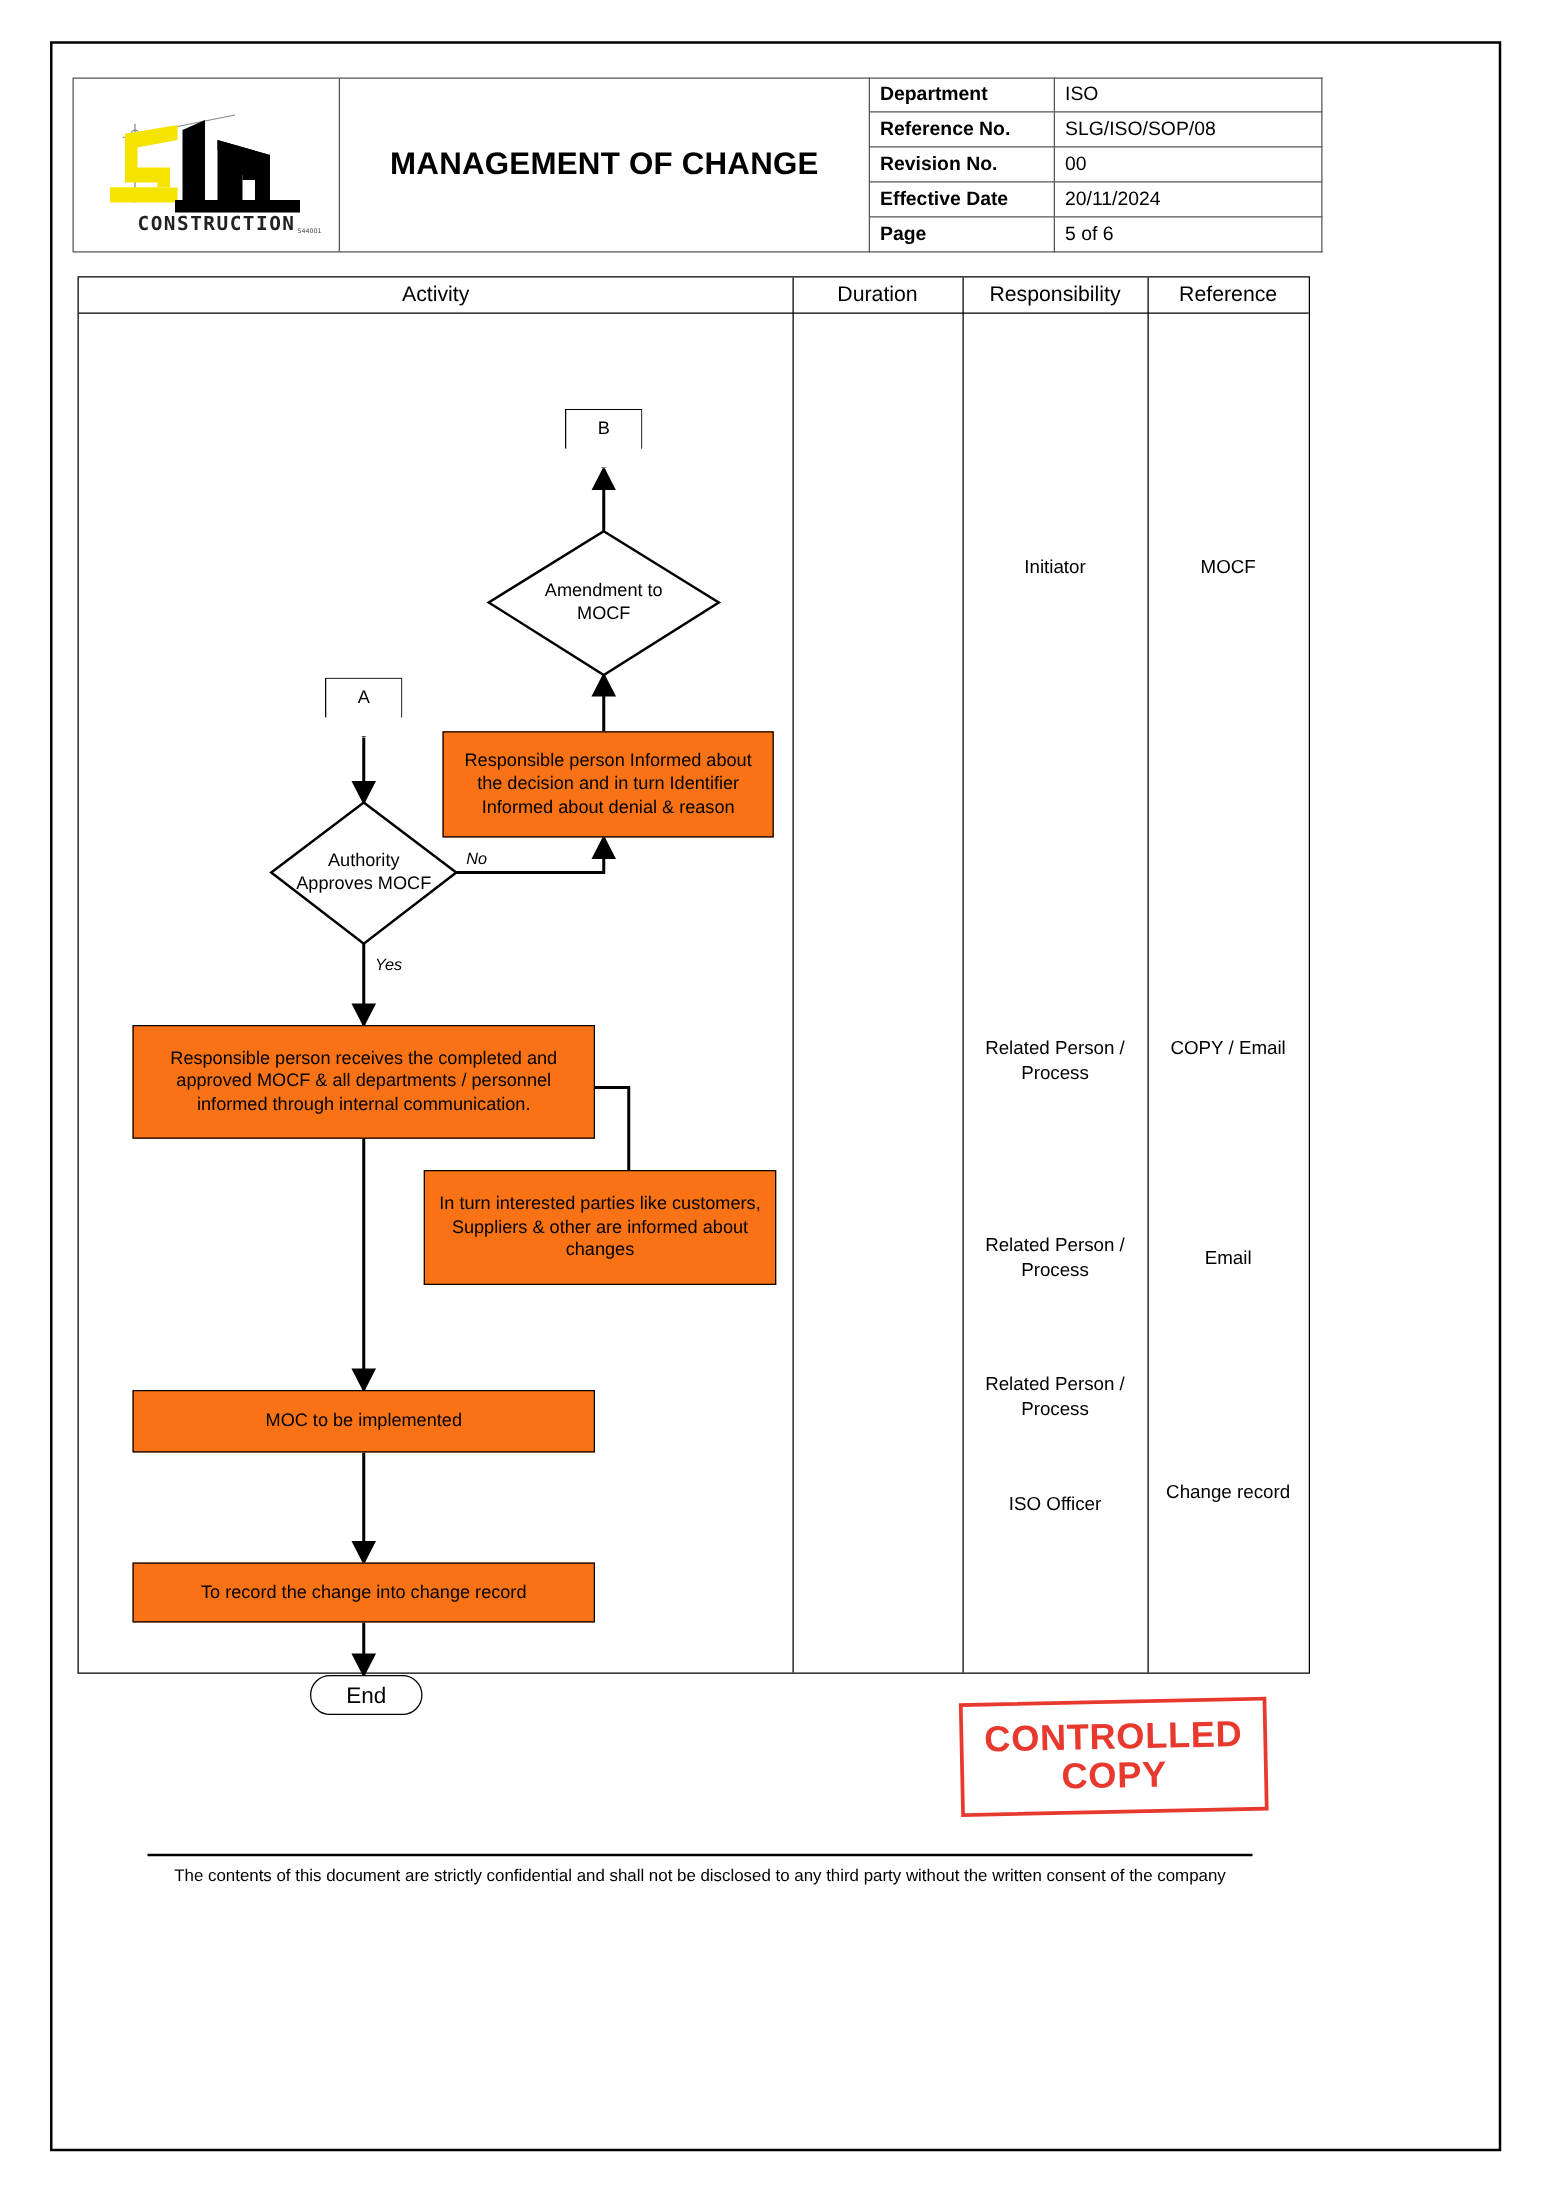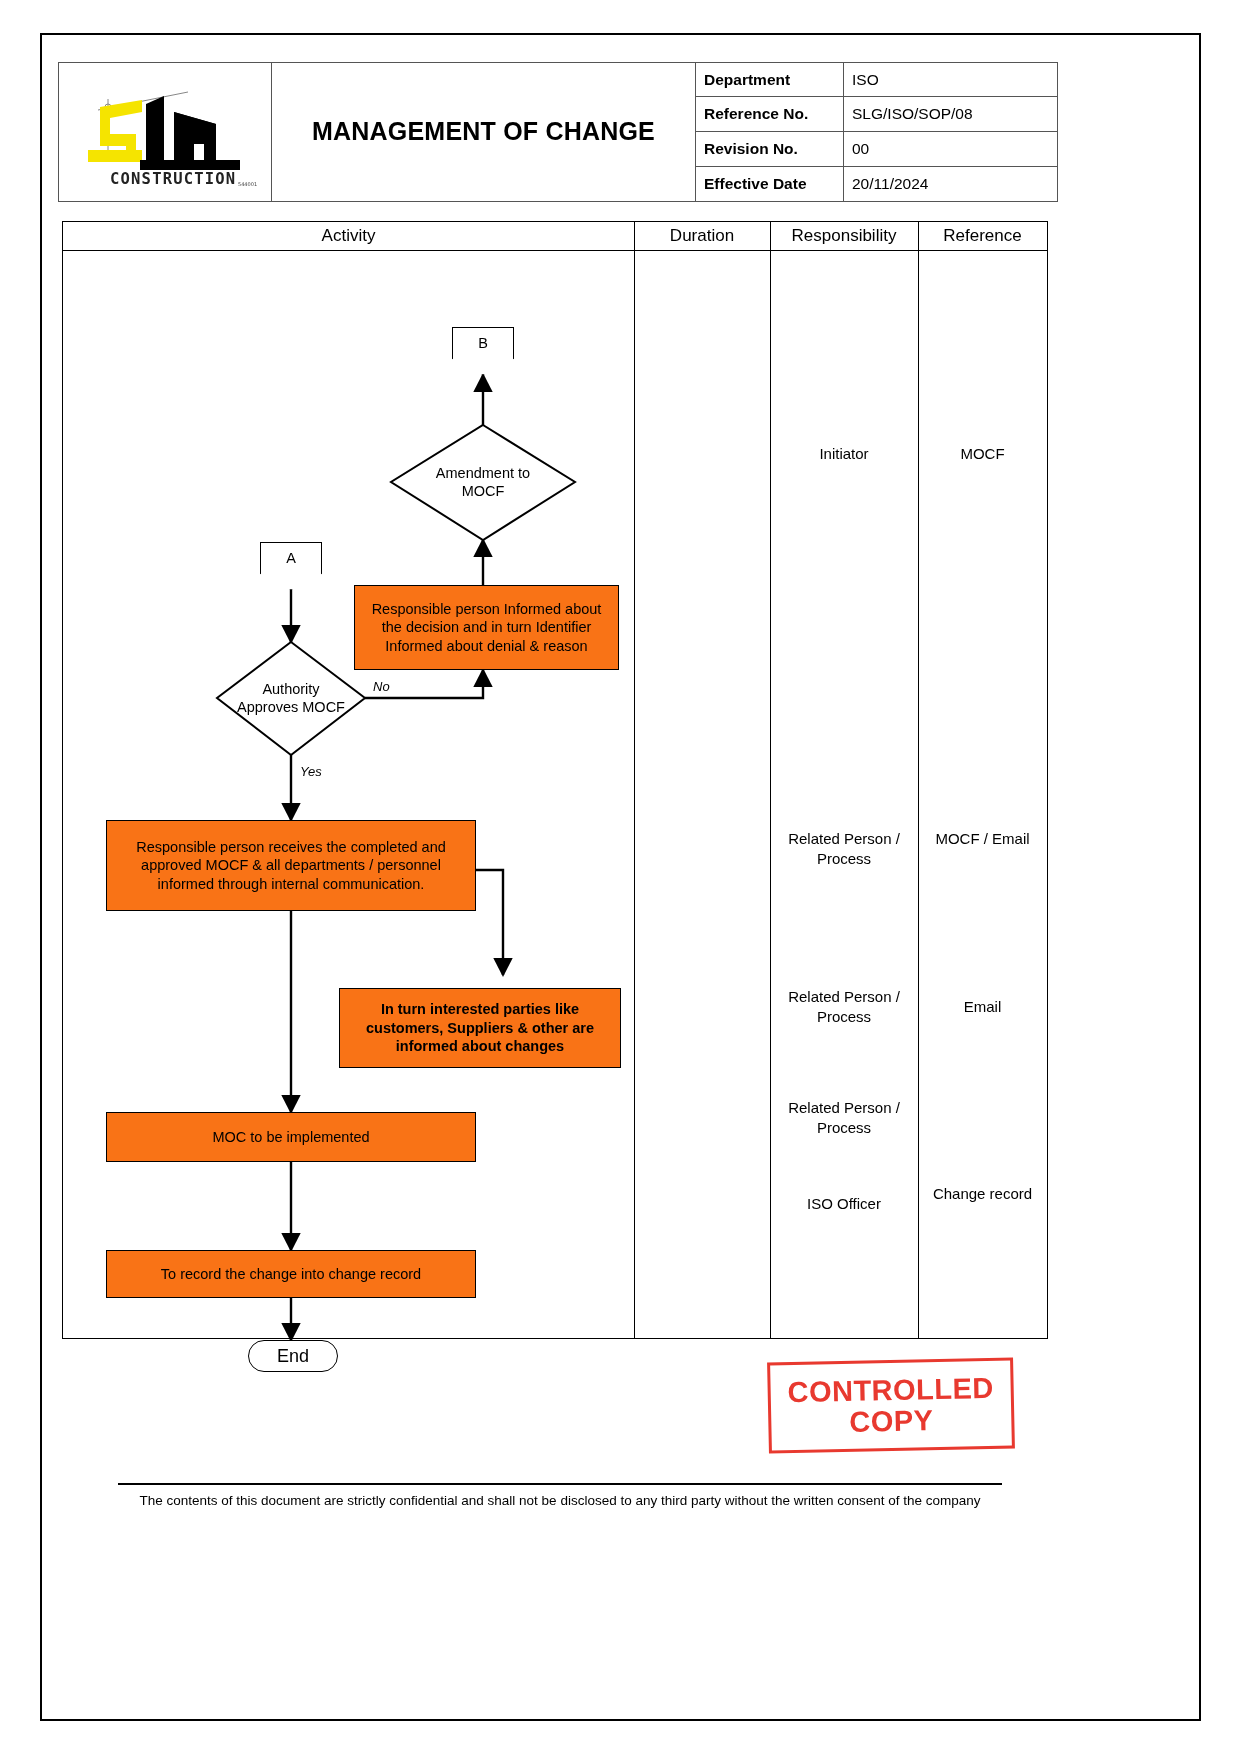--- a/index.html
+++ b/index.html
@@ -99,20 +99,24 @@
         <div class="meta-v">SLG/ISO/SOP/08</div>
       </div>
       <div class="meta-row">
         <div class="meta-k">Revision No.</div>
         <div class="meta-v">00</div>
       </div>
       <div class="meta-row">
         <div class="meta-k">Effective Date</div>
         <div class="meta-v">20/11/2024</div>
       </div>
+      <div class="meta-row">
+        <div class="meta-k">Page</div>
+        <div class="meta-v">5 of 6</div>
+      </div>
     </div>
   </div>
 
   <div class="main-table">
 
     <div class="vline" style="left:571px;"></div>
     <div class="vline" style="left:707px;"></div>
     <div class="vline" style="left:855px;"></div>
     <div class="hline-head"></div>
 
@@ -168,42 +172,42 @@
       <div class="edge-lbl" style="left:237px;top:514px;">Yes</div>
 
       <div class="shape proc" style="left:291px;top:335px;width:265px;height:85px;">
         <span>Responsible person Informed about the decision and in turn Identifier Informed about denial &amp; reason</span>
       </div>
 
       <div class="shape proc" style="left:43px;top:570px;width:370px;height:91px;">
         <span>Responsible person receives the completed and approved MOCF &amp; all departments / personnel informed through internal communication.</span>
       </div>
 
-      <div class="shape proc" style="left:276px;top:738px;width:282px;height:80px;font-weight:bold;">
+      <div class="shape proc" style="left:276px;top:686px;width:282px;height:92px;">
         <span>In turn interested parties like customers, Suppliers &amp; other are informed about changes</span>
       </div>
 
       <div class="shape proc" style="left:43px;top:862px;width:370px;height:50px;">
         <span>MOC to be implemented</span>
       </div>
 
       <div class="shape proc" style="left:43px;top:1000px;width:370px;height:48px;">
         <span>To record the change into change record</span>
       </div>
 
       <div class="shape term" style="left:185px;top:1090px;width:90px;height:32px;">
         <span>End</span>
       </div>
     </div>
 
     <div class="cellnote" style="left:707px;top:222px;width:148px;">Initiator</div>
     <div class="cellnote" style="left:855px;top:222px;width:129px;">MOCF</div>
 
     <div class="cellnote" style="left:707px;top:607px;width:148px;">Related Person / Process</div>
-    <div class="cellnote" style="left:855px;top:607px;width:129px;">MOCF / Email</div>
+    <div class="cellnote" style="left:855px;top:607px;width:129px;">COPY / Email</div>
 
     <div class="cellnote" style="left:707px;top:765px;width:148px;">Related Person / Process</div>
     <div class="cellnote" style="left:855px;top:775px;width:129px;">Email</div>
 
     <div class="cellnote" style="left:707px;top:876px;width:148px;">Related Person / Process</div>
     <div class="cellnote" style="left:855px;top:876px;width:129px;"></div>
 
     <div class="cellnote" style="left:707px;top:972px;width:148px;">ISO Officer</div>
     <div class="cellnote" style="left:855px;top:962px;width:129px;">Change record</div>
   </div>

